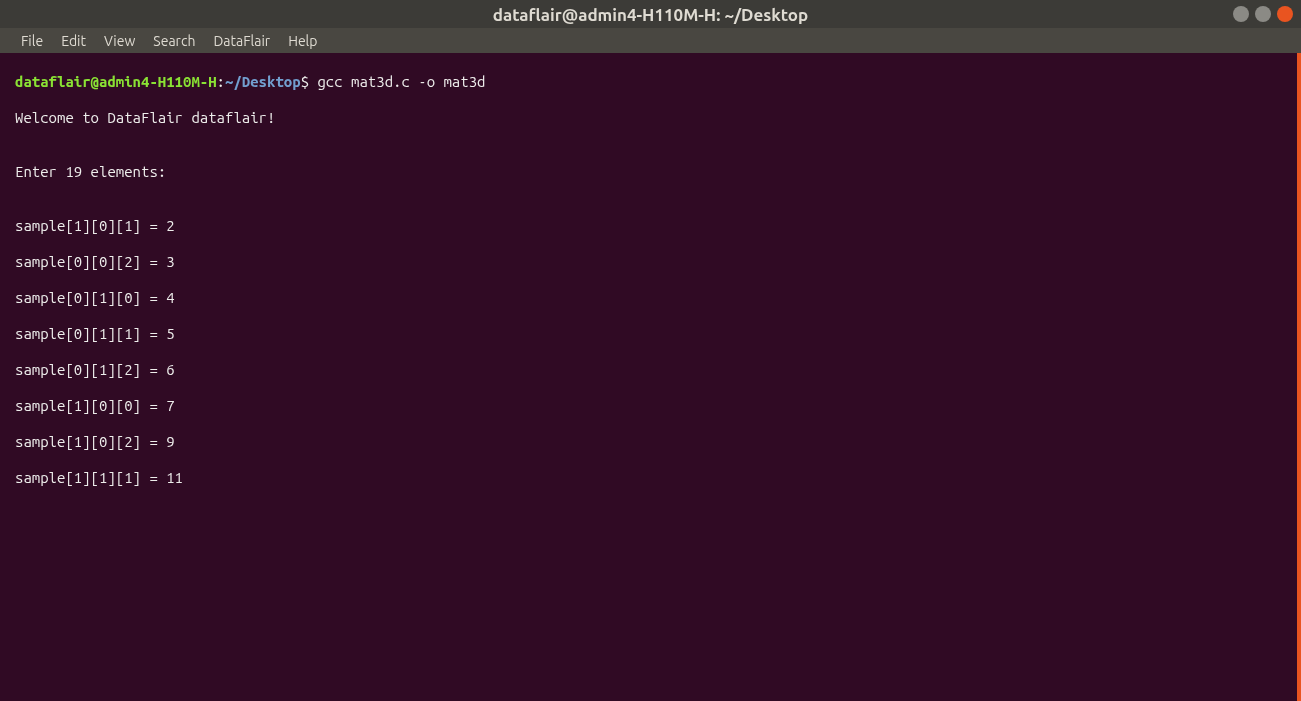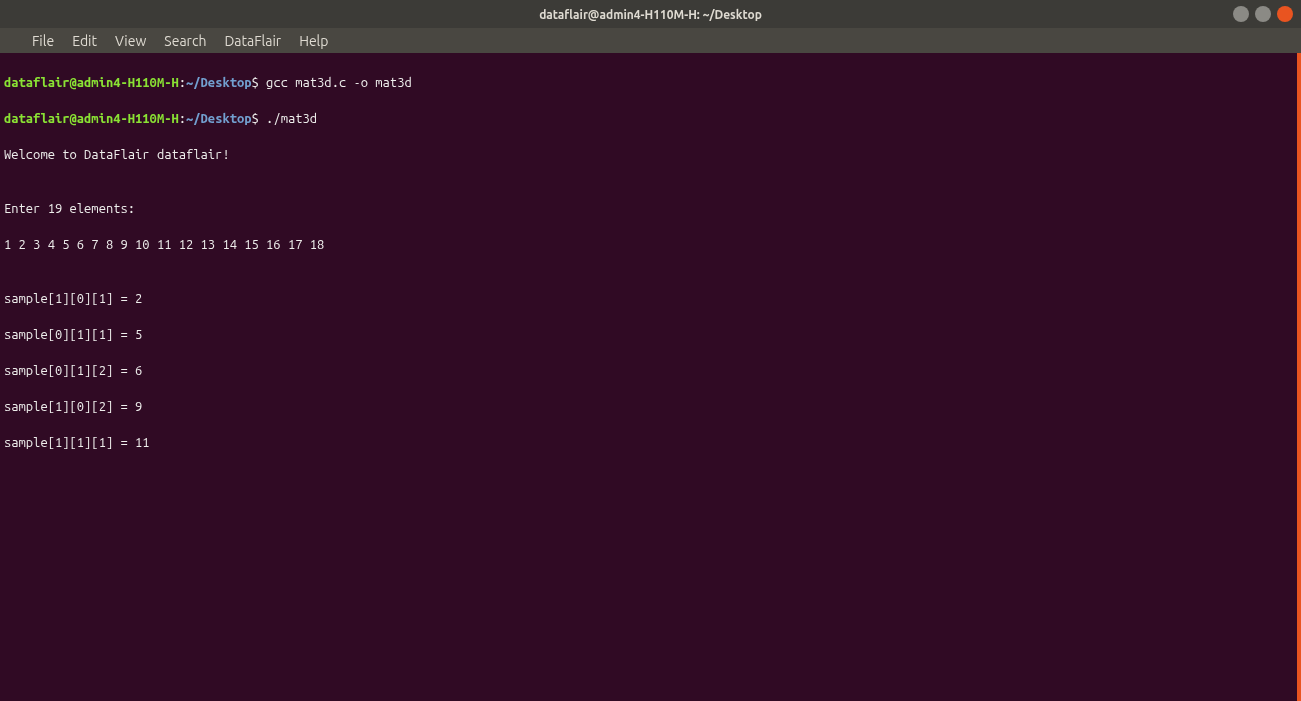--- a/index.html
+++ b/index.html
@@ -14,21 +14,21 @@
   }
   .titlebar {
     height: 28px;
     background: #3c3b37;
     display: flex;
     align-items: center;
     justify-content: center;
     position: relative;
     color: #dfdbd2;
     font-family: Ubuntu, "DejaVu Sans", sans-serif;
-    font-size: 12px;
+    font-size: 17px;
     font-weight: bold;
   }
   .window-controls {
     position: absolute;
     right: 8px;
     top: 50%;
     transform: translateY(-50%);
     display: flex;
     gap: 6px;
   }
@@ -42,37 +42,37 @@
     font-size: 10px;
   }
   .win-min { background: #8b8a85; }
   .win-max { background: #8b8a85; }
   .win-close { background: #e95420; }
   .menubar {
     height: 25px;
     background: #494741;
     display: flex;
     align-items: center;
-    padding: 0 23px;
+    padding: 0 12px;
     color: #dfdbd2;
     font-family: Ubuntu, "DejaVu Sans", sans-serif;
     font-size: 14px;
     gap: 0;
   }
   .menu-item {
     padding: 3px 9px;
     cursor: pointer;
   }
   .terminal {
-    padding: 2px 4px;
+    padding: 2px 15px;
     color: #eeeeec;
     line-height: 18px;
     white-space: pre;
     font-family: "Ubuntu Mono", "DejaVu Sans Mono", monospace;
-    font-size: 13px;
+    font-size: 15px;
     position: relative;
     height: calc(701px - 53px);
   }
   .prompt-user { color: #8ae234; font-weight: bold; }
   .prompt-path { color: #729fcf; font-weight: bold; }
   .prompt-white { color: #eeeeec; }
   .scroll-indicator {
     position: absolute;
     right: 0;
     top: 53px;
@@ -97,29 +97,30 @@
   <span class="menu-item">File</span>
   <span class="menu-item">Edit</span>
   <span class="menu-item">View</span>
   <span class="menu-item">Search</span>
   <span class="menu-item">DataFlair</span>
   <span class="menu-item">Help</span>
 </div>
 
 <div class="terminal">
 <div><span class="prompt-user">dataflair@admin4-H110M-H</span><span class="prompt-white">:</span><span class="prompt-path">~/Desktop</span><span class="prompt-white">$</span><span> gcc mat3d.c -o mat3d</span></div>
-<div><span class="prompt-user">dataflair@admin4-H110M-H</span><span class="prompt-white">:</span><span class="prompt-path">~/Desktop</span><span class="prompt-white">$</span><span> ./mat3d</span></div>
 <div>Welcome to DataFlair dataflair!</div>
 <div></div>
 <div>Enter 19 elements:</div>
-<div>1 2 3 4 5 6 7 8 9 10 11 12 13 14 15 16 17 18</div>
 <div></div>
 <div>sample[1][0][1] = 2</div>
+<div>sample[0][0][2] = 3</div>
+<div>sample[0][1][0] = 4</div>
 <div>sample[0][1][1] = 5</div>
 <div>sample[0][1][2] = 6</div>
+<div>sample[1][0][0] = 7</div>
 <div>sample[1][0][2] = 9</div>
 <div>sample[1][1][1] = 11</div>
 
 
 
 
 
 
 
 

